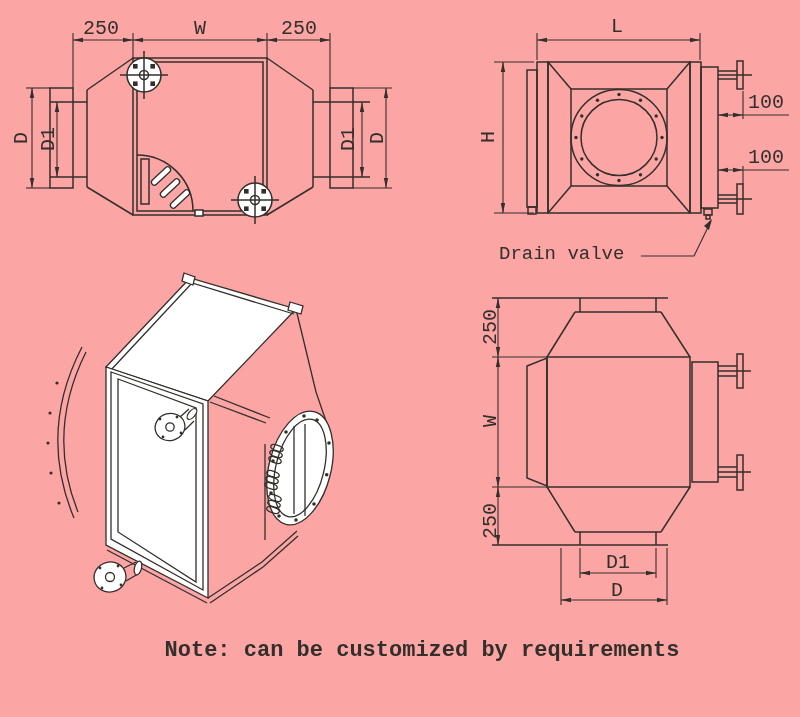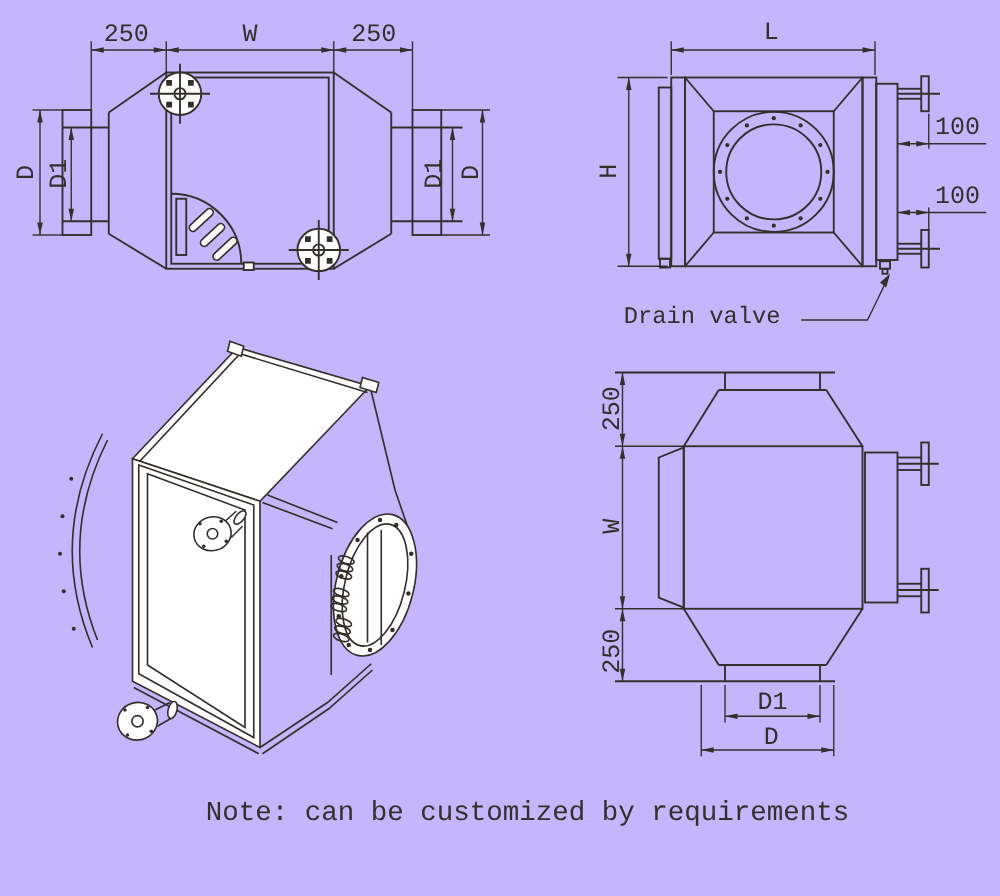--- a/index.html
+++ b/index.html
@@ -1,33 +1,33 @@
 <!DOCTYPE html>
 <html style="--ink: #332f2b;"><head>
 <meta charset="utf-8">
 <style>
   :root{ --ink:#332f2b; }
   html,body{margin:0;padding:0;background:#fff;}
-  #canvas{position:relative;width:800px;height:717px;background:#c4b5fd;overflow:hidden;
+  #canvas{position:relative;width:800px;height:717px;background:#fca5a5;overflow:hidden;
           font-family:"Liberation Mono","DejaVu Sans Mono",monospace;color:var(--ink);}
   #art{position:absolute;left:0;top:0;color:var(--ink);}
   .ln{stroke:currentColor;fill:none;stroke-width:1.5px;}
   .dm{stroke:currentColor;fill:none;stroke-width:1.1px;}
   .ar{fill:currentColor;stroke:none;}
   .wf{fill:#ffffff;stroke:currentColor;stroke-width:1.5px;}
   .wd{fill:#ffffff;stroke:currentColor;stroke-width:1.3px;}
   .il{stroke:currentColor;fill:none;stroke-width:1.3px;}
   .bd{fill:currentColor;stroke:none;}
   .lbl{position:absolute;font-size:20px;line-height:1;white-space:nowrap;
        transform:translate(-50%,-50%);color:var(--ink);}
   .rot{transform:translate(-50%,-50%) rotate(-90deg);}
   .callout{position:absolute;font-size:19px;line-height:1;white-space:nowrap;
        transform:translate(0,-50%);color:var(--ink);}
   .note{position:absolute;font-size:22px;line-height:1;white-space:nowrap;
-       transform:translate(-50%,-50%);color:var(--ink);}
+       transform:translate(-50%,-50%);color:var(--ink);font-weight:bold;}
 </style>
 </head>
 <body>
 
 <div id="canvas">
 <svg id="art" width="800" height="717" viewBox="0 0 800 717">
 
   <g>
 
     <g class="dm">

